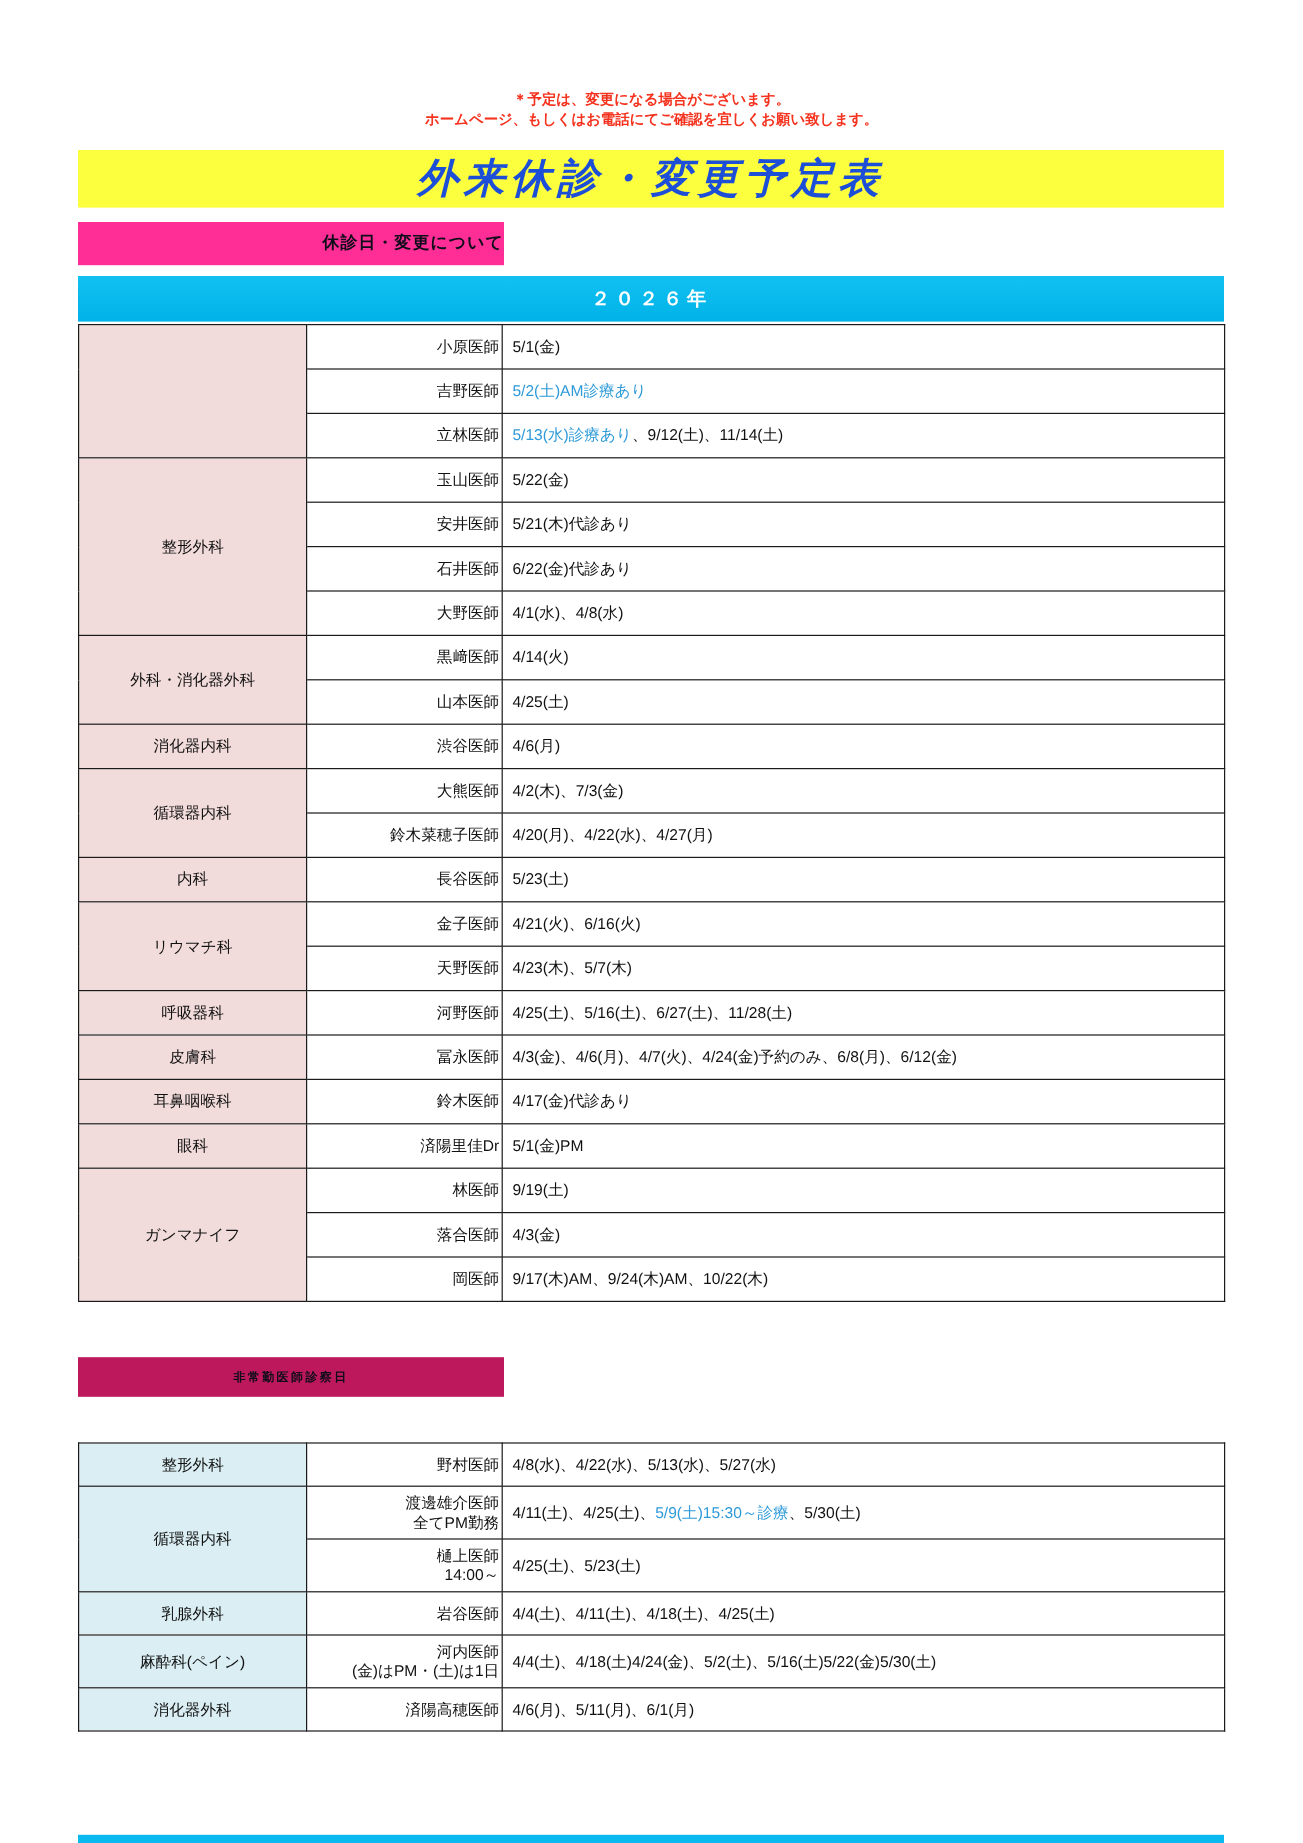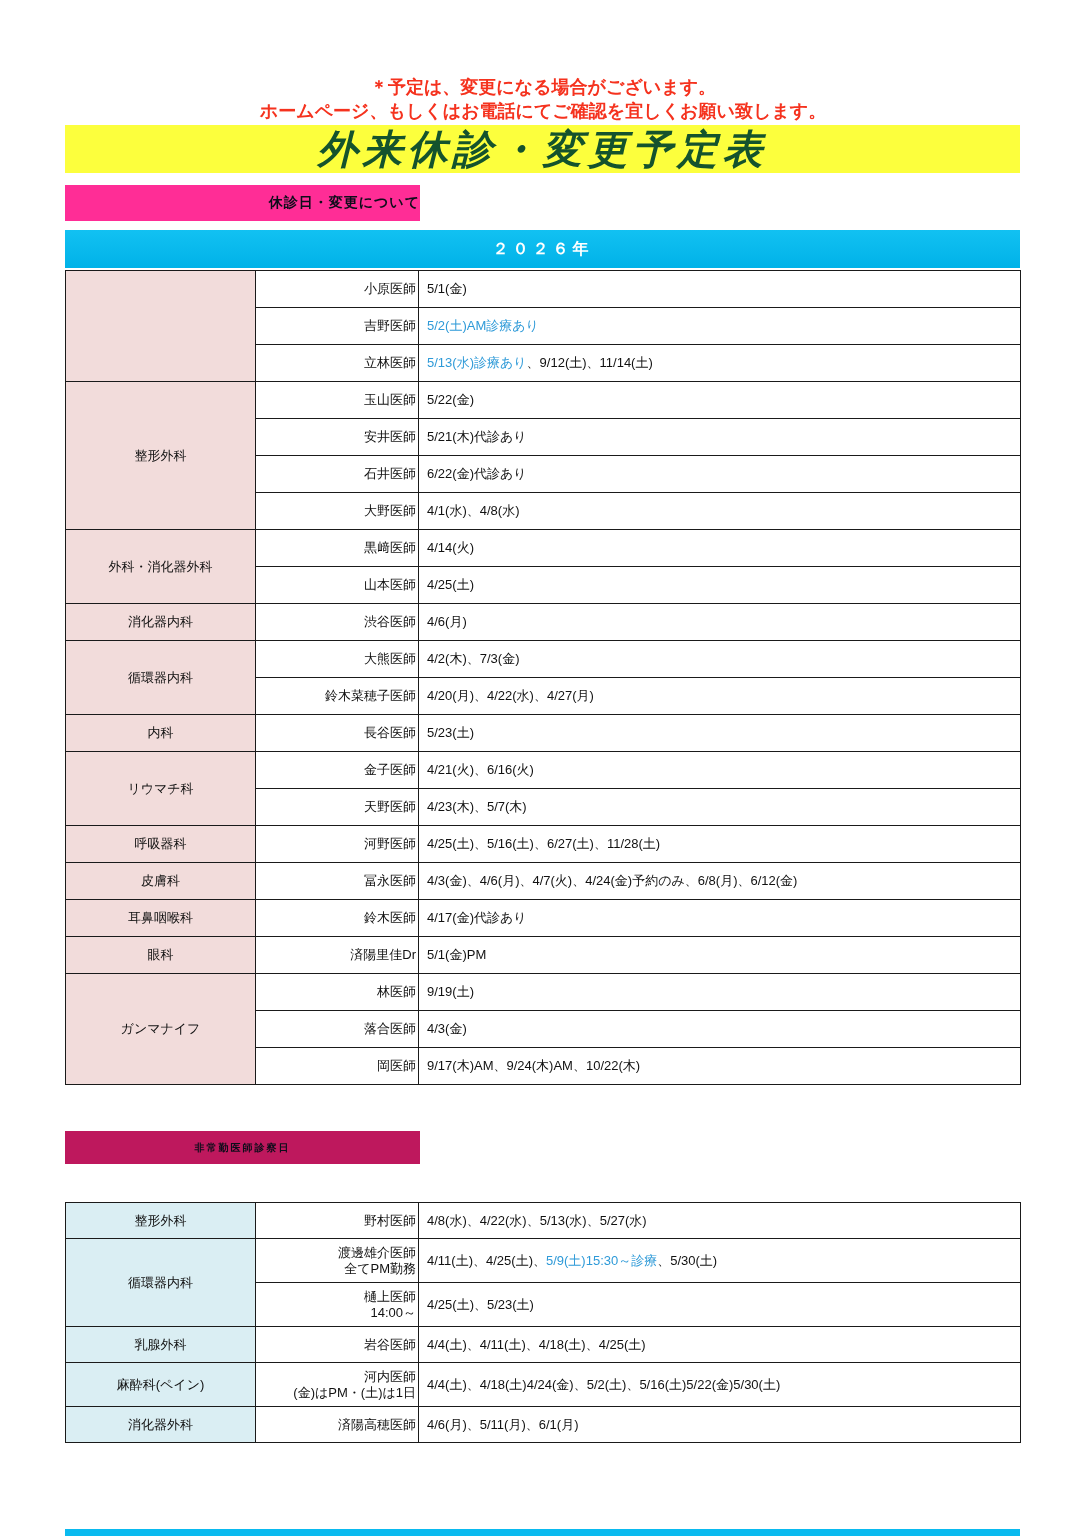--- a/index.html
+++ b/index.html
@@ -3,28 +3,28 @@
 <meta charset="utf-8">
 <style>
   html,body{margin:0;padding:0;}
   body{
     width:1086px;height:1536px;position:relative;background:#ffffff;
     font-family:"Liberation Sans","DejaVu Sans",sans-serif;color:#111;
   }
   .abs{position:absolute;}
   .notice{
     top:76px;left:0;width:1086px;text-align:center;
-    color:#f5321e;font-weight:bold;font-size:18px;line-height:1.32;
+    color:#f5321e;font-weight:bold;font-size:12px;line-height:1.32;
   }
   .yellow-banner{
     top:125px;left:65px;width:955px;height:48px;background:#fcff3d;
     display:flex;align-items:center;justify-content:center;
   }
   .page-title{
-    color:#14532d;font-size:40px;font-weight:bold;font-style:italic;letter-spacing:5px;
+    color:#1d4ed8;font-size:34px;font-weight:bold;font-style:italic;letter-spacing:5px;
   }
   .pink-banner{
     top:185px;left:65px;width:355px;height:36px;background:#ff2d96;
     display:flex;align-items:center;justify-content:flex-end;
     font-weight:bold;font-size:14px;color:#0d0d1a;letter-spacing:1px;
   }
   .year-bar{
     top:230px;left:65px;width:955px;height:38px;
     background:linear-gradient(180deg,#12c1f2,#00b2e8);
     display:flex;align-items:center;justify-content:center;

